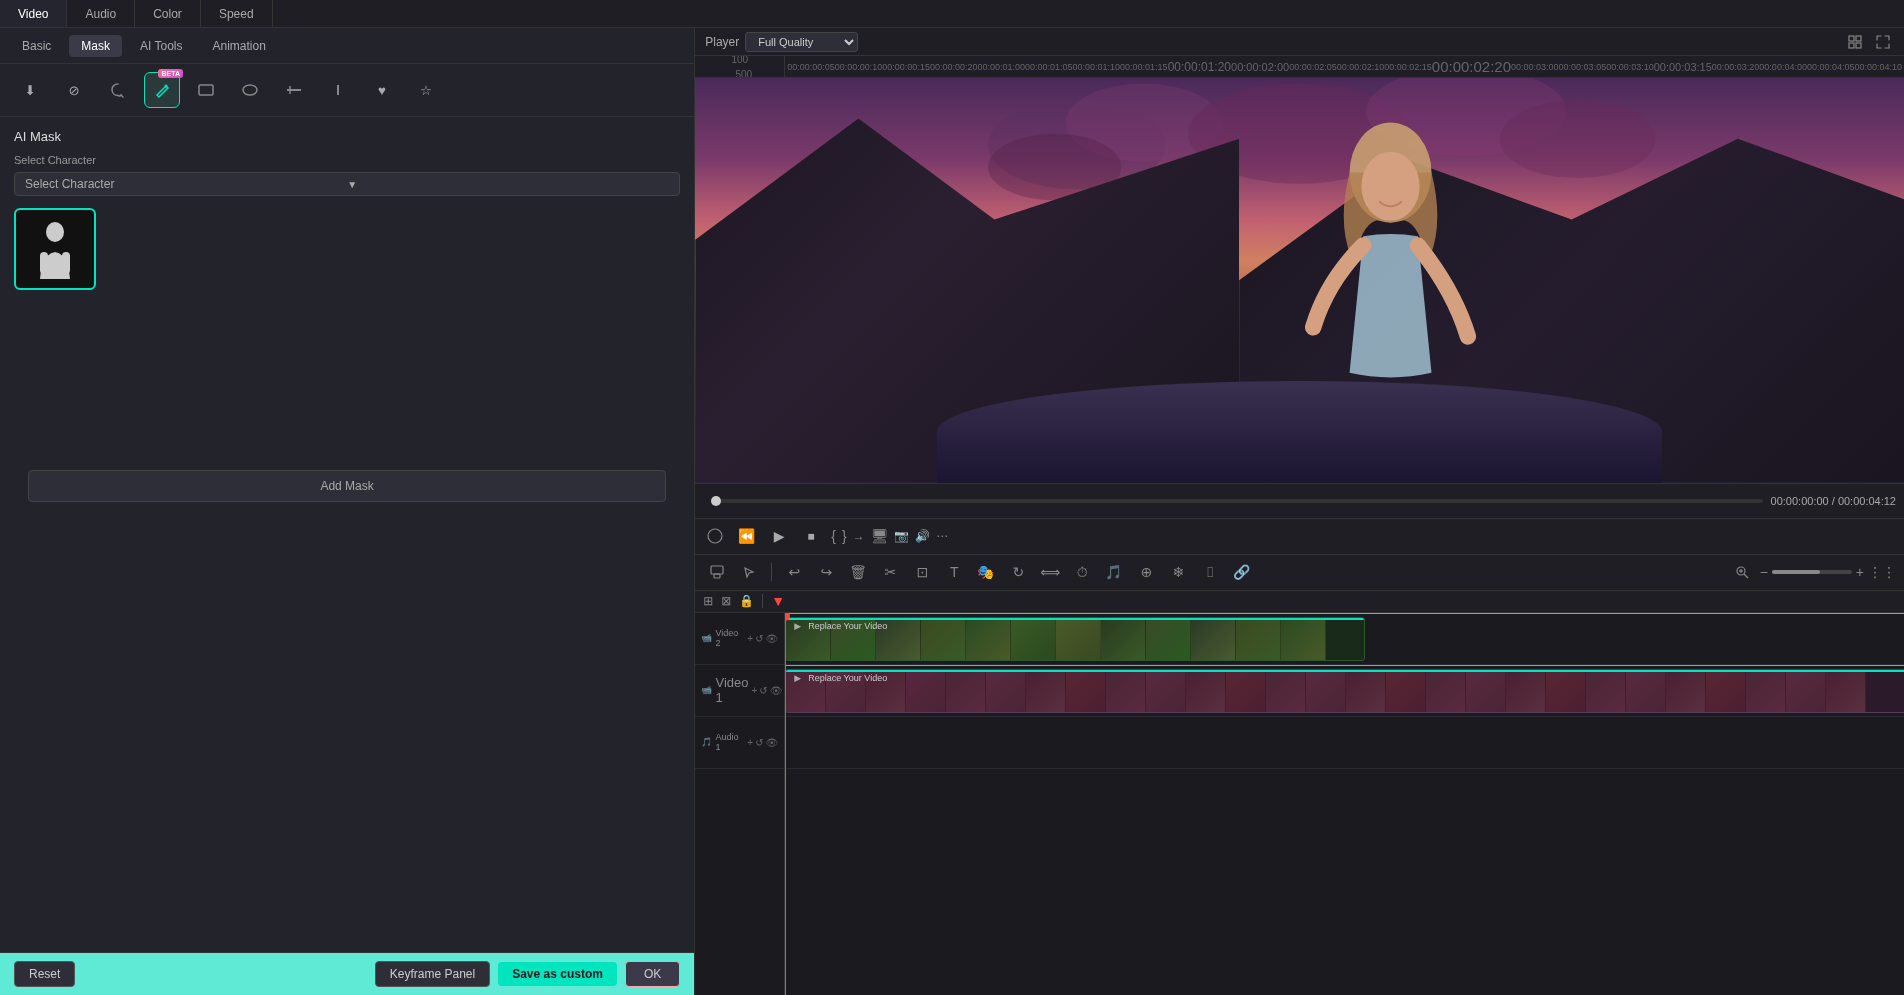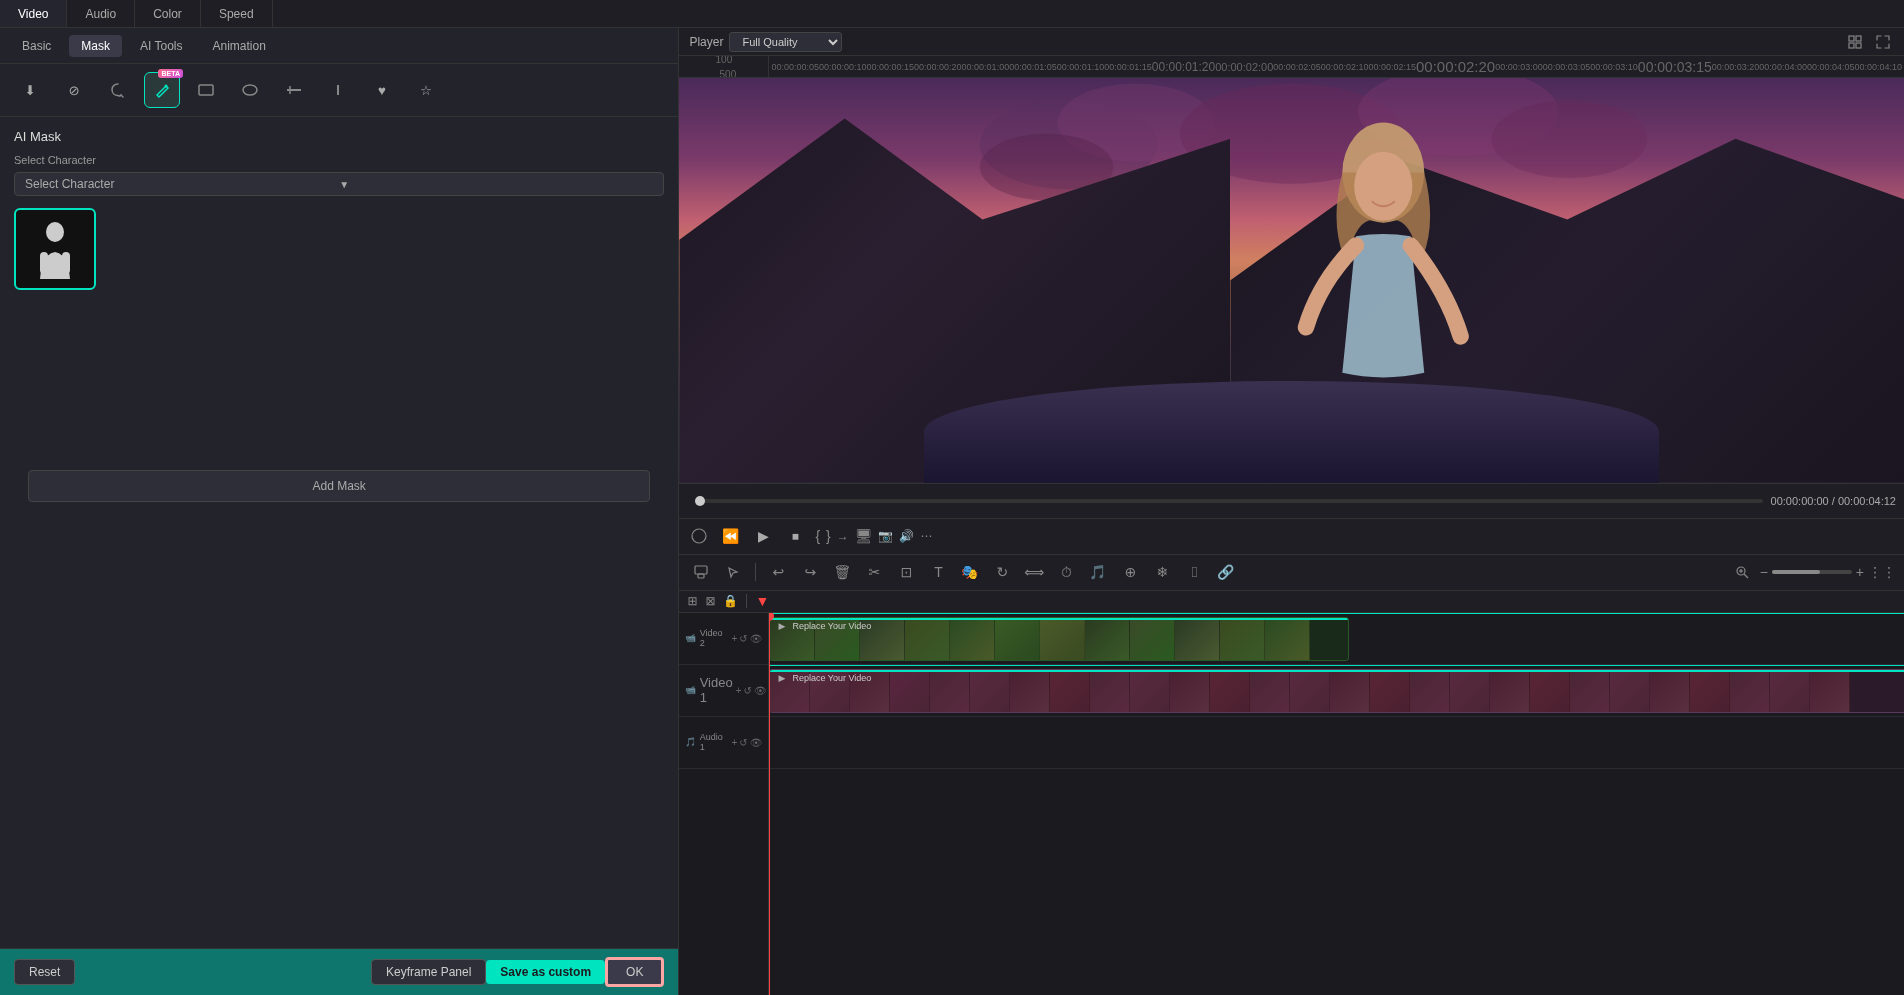--- a/index.html
+++ b/index.html
@@ -34,25 +34,25 @@
     .select-row { display: flex; align-items: center; background: #2e2e38; border: 1px solid #444; border-radius: 4px; padding: 4px 10px; margin-bottom: 12px; cursor: pointer; }
     .select-row span { flex: 1; color: #aaa; font-size: 12px; }
     .select-row .chevron { color: #aaa; font-size: 10px; }
 
     .character-grid { display: flex; gap: 8px; flex-wrap: wrap; }
     .character-thumb { width: 82px; height: 82px; border: 2px solid #00e5c0; border-radius: 6px; background: #111; display: flex; align-items: center; justify-content: center; overflow: hidden; cursor: pointer; }
 
     .add-mask-btn { width: calc(100% - 28px); margin: 0 14px; padding: 8px; background: #2e2e38; border: 1px solid #444; color: #aaa; text-align: center; border-radius: 4px; cursor: pointer; font-size: 12px; }
 
     
-    .left-bottom-bar { display: flex; align-items: center; justify-content: flex-end; padding: 8px 14px; border-top: 1px solid #333; background: #0f766e; }
+    .left-bottom-bar { display: flex; align-items: center; justify-content: flex-end; padding: 8px 14px; gap: 8px; border-top: 1px solid #333; background: #5eead4; }
     .reset-btn { padding: 5px 14px; background: #2e2e38; border: 1px solid #555; color: #ccc; border-radius: 4px; cursor: pointer; font-size: 12px; margin-right: auto; }
     .keyframe-btn { padding: 5px 14px; background: #2e2e38; border: 1px solid #555; color: #ccc; border-radius: 4px; cursor: pointer; font-size: 12px; }
     .save-custom-btn { padding: 5px 14px; background: #00e5c0; border: none; color: #1a1a1f; border-radius: 4px; cursor: pointer; font-size: 12px; font-weight: 600; }
-    .ok-btn { padding: 5px 18px; background: #3a3a4a; border: 3px solid #fca5a5; color: #ccc; border-radius: 4px; cursor: pointer; font-size: 12px; }
+    .ok-btn { padding: 5px 18px; background: #3a3a4a; border: 1px solid #fca5a5; color: #ccc; border-radius: 4px; cursor: pointer; font-size: 12px; }
 
     
     .right-panel { flex: 1; display: flex; flex-direction: column; background: #1a1a1f; }
 
     
     .player-header { display: flex; align-items: center; padding: 0 10px; height: 28px; background: #1e1e24; border-bottom: 1px solid #333; gap: 6px; }
     .player-label { color: #aaa; font-size: 12px; }
     .quality-select { background: #2e2e38; border: 1px solid #444; color: #ccc; padding: 2px 8px; font-size: 11px; border-radius: 3px; cursor: pointer; }
     .player-icons { margin-left: auto; display: flex; gap: 6px; align-items: center; }
     .player-icon-btn { width: 22px; height: 22px; display: flex; align-items: center; justify-content: center; color: #888; cursor: pointer; font-size: 14px; }
@@ -255,21 +255,21 @@
         <span style="min-width:40px; font-size:9px; color:#666;">00:00:01:15</span>
         <span style="min-width:40px; font-size:12px; color:#666;">00:00:01:20</span>
         <span style="min-width:40px; font-size:11px; color:#666;">00:00:02:00</span>
         <span style="min-width:40px; font-size:9px; color:#666;">00:00:02:05</span>
         <span style="min-width:40px; font-size:9px; color:#666;">00:00:02:10</span>
         <span style="min-width:40px; font-size:9px; color:#666;">00:00:02:15</span>
         <span style="min-width:40px; font-size:15px; color:#666;">00:00:02:20</span>
         <span style="min-width:40px; font-size:9px; color:#666;">00:00:03:00</span>
         <span style="min-width:40px; font-size:9px; color:#666;">00:00:03:05</span>
         <span style="min-width:40px; font-size:9px; color:#666;">00:00:03:10</span>
-        <span style="min-width:40px; font-size:14px; color:#666;">00:00:03:15</span>
+        <span style="min-width:40px; font-size:11px; color:#666;">00:00:03:15</span>
         <span style="min-width:40px; font-size:9px; color:#666;">00:00:03:20</span>
         <span style="min-width:40px; font-size:9px; color:#666;">00:00:04:00</span>
         <span style="min-width:40px; font-size:9px; color:#666;">00:00:04:05</span>
         <span style="min-width:40px; font-size:9px; color:#666;">00:00:04:10</span>
       </div>
     </div>
 
     <div class="video-canvas">
       <div class="preview-scene">
         <div class="sky-layer"></div>

